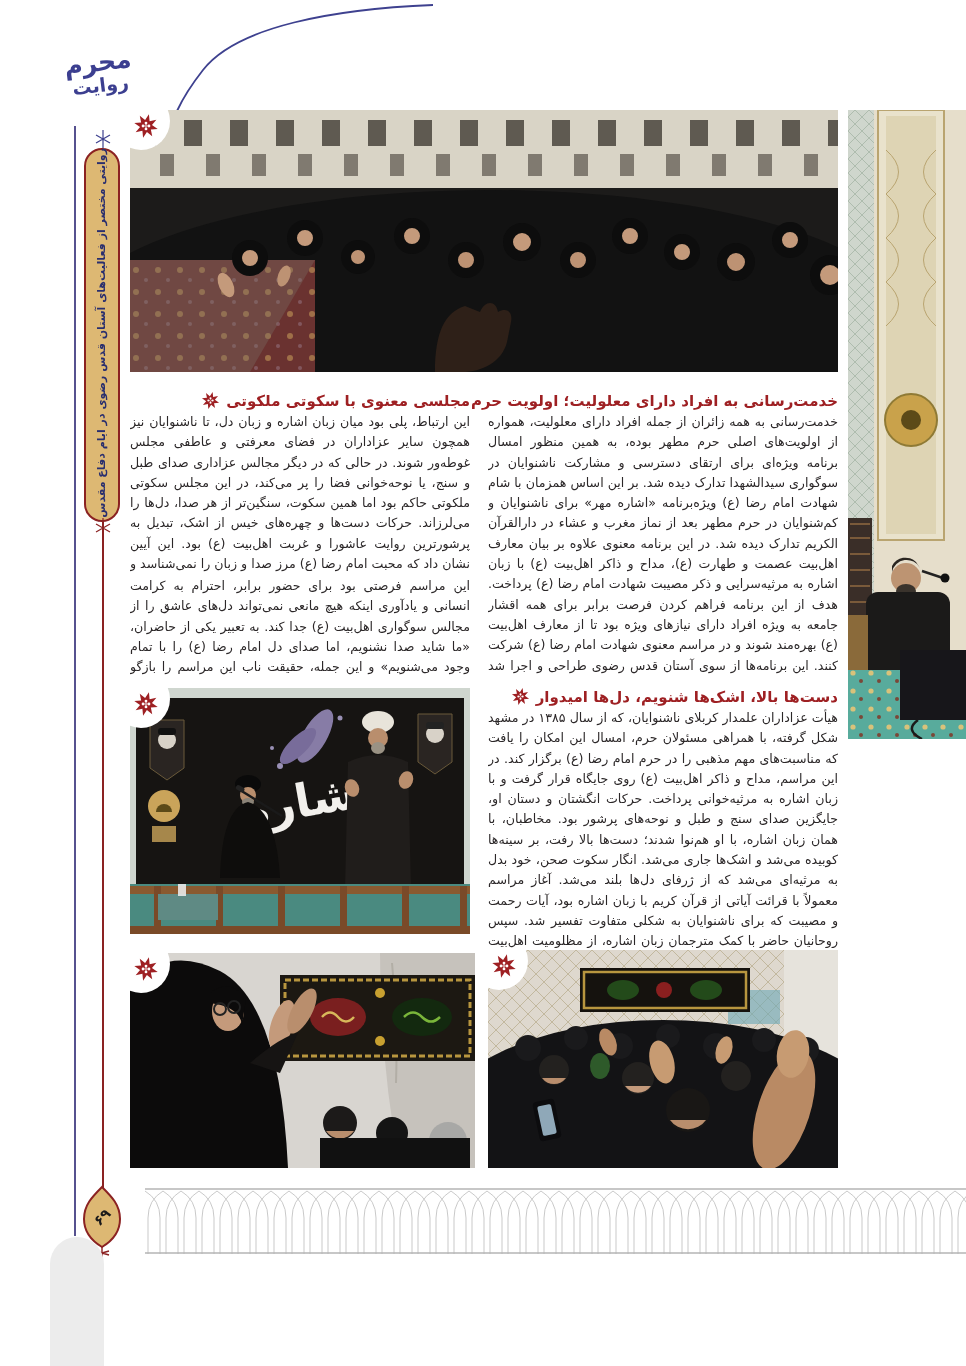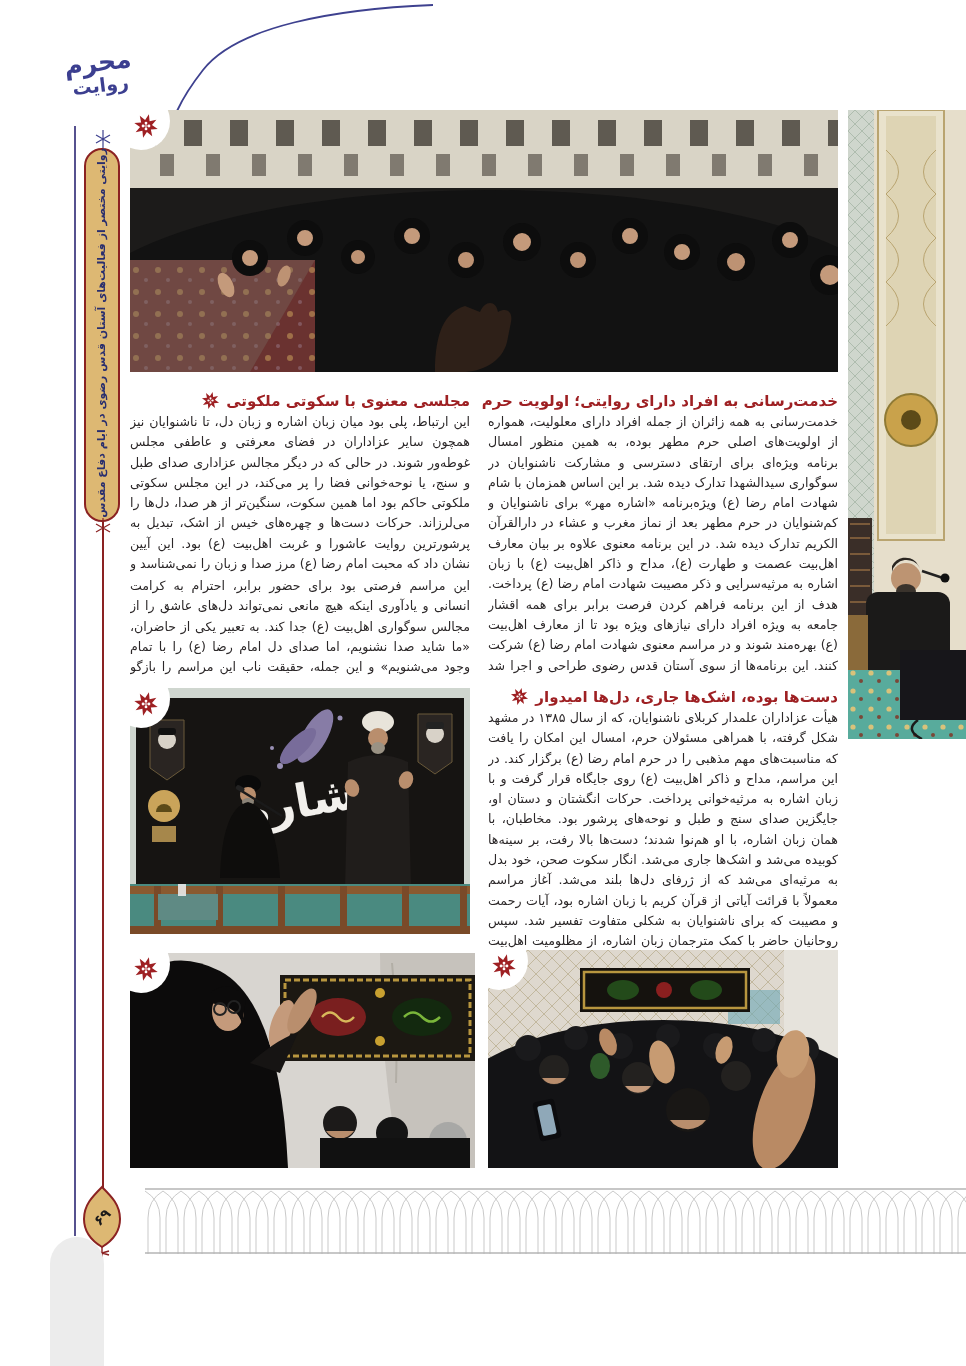--- a/index.html
+++ b/index.html
@@ -188,29 +188,29 @@
       </svg>
     <span class="h-text">مجلسی معنوی با سکوتی ملکوتی</span>
   </div>
   <div class="body-text" id="art3-p1">این ارتباط، پلی بود میان زبان اشاره و زبان دل، تا ناشنوایان نیز همچون سایر عزاداران در فضای معرفتی و عاطفی مجلس غوطه‌ور شوند. در حالی که در دیگر مجالس عزاداری صدای طبل و سنج، یا نوحه‌خوانی فضا را پر می‌کند، در این مجلس سکوتی ملکوتی حاکم بود اما همین سکوت، سنگین‌تر از هر صدا، دل‌ها را می‌لرزاند. حرکات دست‌ها و چهره‌های خیس از اشک، تبدیل به پرشورترین روایت عاشورا و غربت اهل‌بیت (ع) بود. این آیین نشان داد که محبت امام رضا (ع) مرز صدا و زبان را نمی‌شناسد و می‌توانند در خیمهٔ عزای اهل‌بیت سهمی داشته باشند.</div>
   <div class="body-text" id="art3-p2">این مراسم فرصتی بود برای حضور برابر، احترام به کرامت انسانی و یادآوری اینکه هیچ مانعی نمی‌تواند دل‌های عاشق را از مجالس سوگواری اهل‌بیت (ع) جدا کند. به تعبیر یکی از حاضران، «ما شاید صدا نشنویم، اما صدای دل امام رضا (ع) را با تمام وجود می‌شنویم» و این جمله، حقیقت ناب این مراسم را بازگو می‌کند.</div>
 
   <div class="headline" id="art1-title">
     <svg class="h-star" width="19" height="19">
         <use href="#star8" width="19" height="19"></use>
       </svg>
-    <span class="h-text">خدمت‌رسانی به افراد دارای روایتی؛ اولویت حرم</span>
+    <span class="h-text">خدمت‌رسانی به افراد دارای معلولیت؛ اولویت حرم</span>
   </div>
   <div class="body-text" id="art1-body">خدمت‌رسانی به همه زائران از جمله افراد دارای معلولیت، همواره از اولویت‌های اصلی حرم مطهر بوده، به همین منظور امسال برنامه ویژه‌ای برای ارتقای دسترسی و مشارکت ناشنوایان در سوگواری سیدالشهدا تدارک دیده شد. بر این اساس همزمان با شام شهادت امام رضا (ع) ویژه‌برنامه «اشاره مهر» برای ناشنوایان و کم‌شنوایان در حرم مطهر بعد از نماز مغرب و عشاء در دارالقرآن الکریم تدارک دیده شد. در این برنامه معنوی علاوه بر بیان معارف اهل‌بیت عصمت و طهارت (ع)، مداح و ذاکر اهل‌بیت (ع) با زبان اشاره به مرثیه‌سرایی و ذکر مصیبت شهادت امام رضا (ع) پرداخت. هدف از این برنامه فراهم کردن فرصت برابر برای همه اقشار جامعه به ویژه افراد دارای نیازهای ویژه بود تا از معارف اهل‌بیت (ع) بهره‌مند شوند و در مراسم معنوی شهادت امام رضا (ع) شرکت کنند. این برنامه‌ها از سوی آستان قدس رضوی طراحی و اجرا شد تا ناشنوایان که در مراسم صوت‌محور معمول کمتر امکان مشارکت دارند بتوانند به شکل برابر در فضای معنوی حضور یابند.</div>
 
   <div class="headline" id="art2-title">
     <svg class="h-star" width="19" height="19">
         <use href="#star8" width="19" height="19"></use>
       </svg>
-    <span class="h-text">دست‌ها بوده، اشک‌ها جاری، دل‌ها امیدوار</span>
+    <span class="h-text">دست‌ها بالا، اشک‌ها شنویم، دل‌ها امیدوار</span>
   </div>
   <div class="body-text" id="art2-body">هیأت عزاداران علمدار کربلای ناشنوایان، که از سال ۱۳۸۵ در مشهد شکل گرفته، با همراهی مسئولان حرم، امسال این امکان را یافت که مناسبت‌های مهم مذهبی را در حرم امام رضا (ع) برگزار کند. در این مراسم، مداح و ذاکر اهل‌بیت (ع) روی جایگاه قرار گرفت و با زبان اشاره به مرثیه‌خوانی پرداخت. حرکات انگشتان و دستان او، جایگزین صدای سنج و طبل و نوحه‌های پرشور بود. مخاطبان، با همان زبان اشاره، با او هم‌نوا شدند؛ دست‌ها بالا رفت، بر سینه‌ها کوبیده می‌شد و اشک‌ها جاری می‌شد. انگار سکوت صحن، خود بدل به مرثیه‌ای می‌شد که از ژرفای دل‌ها بلند می‌شد. آغاز مراسم معمولاً با قرائت آیاتی از قرآن کریم با زبان اشاره بود، آیات رحمت و مصیبت که برای ناشنوایان به شکلی متفاوت تفسیر شد. سپس روحانیان حاضر با کمک مترجمان زبان اشاره، از مظلومیت اهل‌بیت (ع)، از غربت پیامبر (ص) و شهادت امام حسن (ع) و امام رضا (ع) سخن گفتند.</div>
 
   <div class="photo" id="photo-stage">
     <svg class="art" width="340" height="246" viewBox="0 0 340 246">
       <rect width="340" height="246" fill="#cfd6cf"></rect>
       <rect x="6" y="10" width="328" height="186" fill="#161412"></rect>
       <g opacity=".85">
         <ellipse cx="185" cy="48" rx="12" ry="30" fill="#9b8fc0" transform="rotate(30 185 48)"></ellipse>
         <ellipse cx="168" cy="58" rx="9" ry="24" fill="#8a7cb2" transform="rotate(45 168 58)"></ellipse>

